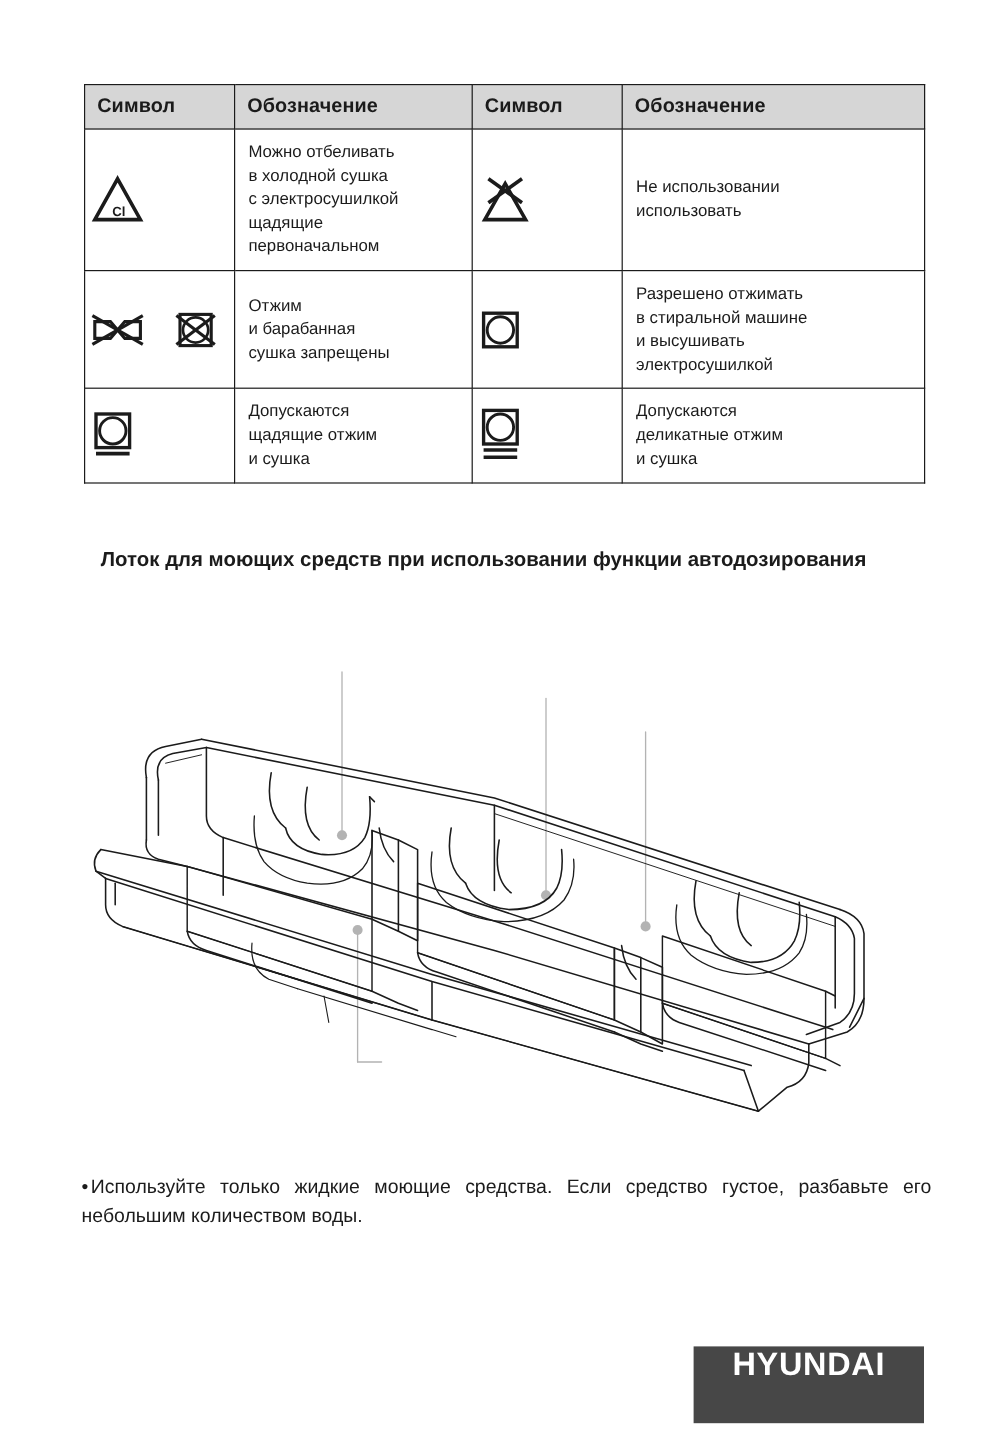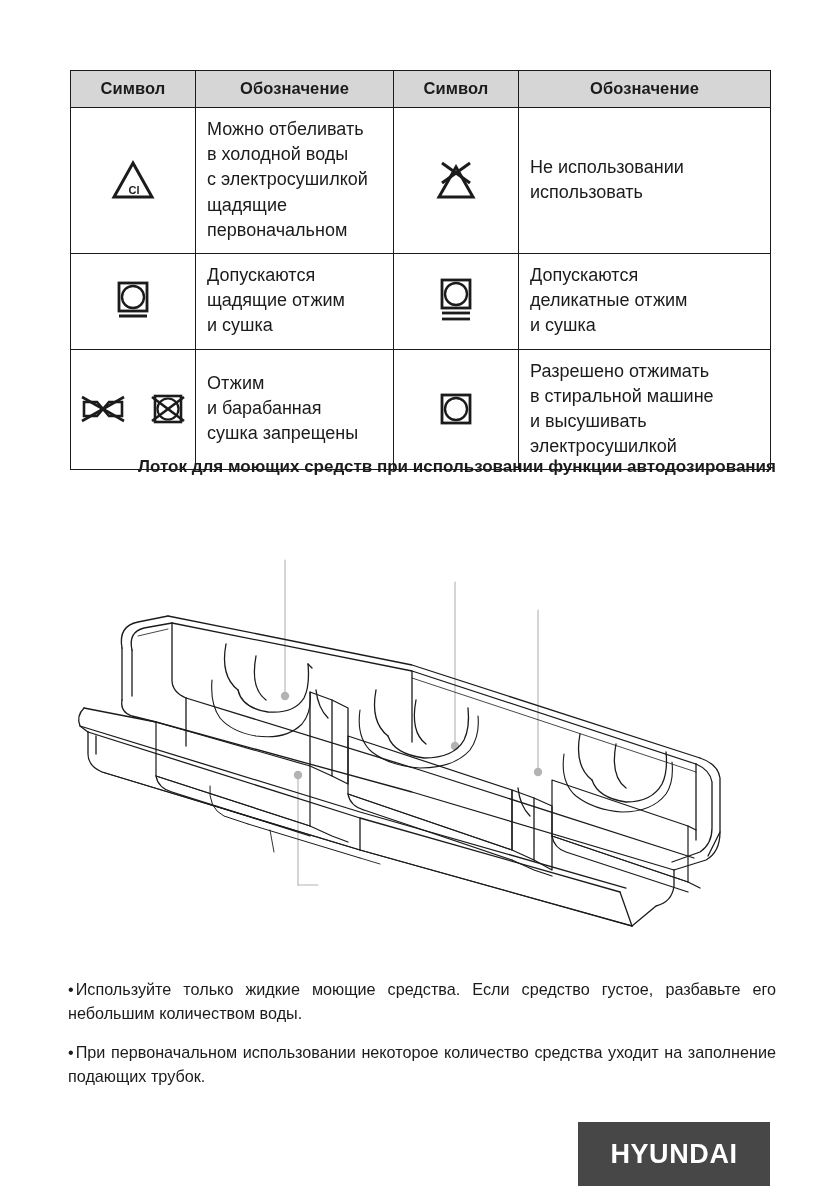--- a/index.html
+++ b/index.html
@@ -14,50 +14,49 @@
     position:absolute;left:70px;top:70px;width:700px;
     border-collapse:collapse;table-layout:fixed;
   }
   .care-table td,.care-table th{
     border:1.5px solid #1b1b1b;
     padding:0;
     vertical-align:middle;
   }
   .care-table thead th{
     background:#d6d6d6;
-    text-align:center;
+    text-align:left;
     font-size:16.5px;
     font-weight:bold;
     padding:8px 10px 9px 10px;
     vertical-align:middle;
     letter-spacing:.1px;
   }
   .col-sym{width:125px;}
   .col-desc{width:198px;}
   .col-sym2{width:125px;}
   .col-desc2{width:252px;}
 
-  td.sym-cell{text-align:center;padding:10px 4px;}
+  td.sym-cell{padding:10px 4px;}
   td.desc-cell{
     padding:9px 10px 10px 11px;
-    font-size:18px;
+    font-size:14px;
     line-height:1.40;
   }
   td.desc-cell span{display:block;white-space:nowrap;}
 
   
   .icon-wrap{display:inline-block;vertical-align:middle;line-height:0;}
   .icon-wrap + .icon-wrap{margin-left:20px;}
 
   
   .section-heading{
-    position:absolute;left:70px;top:455px;width:706px;
+    position:absolute;left:84px;top:455px;width:706px;
     font-size:17px;font-weight:bold;line-height:1.42;
     letter-spacing:0px;
-    text-align:right;
   }
 
   
   .illustration{
     position:absolute;left:60px;top:540px;width:720px;height:400px;
   }
   .illustration svg{display:block;width:720px;height:400px;}
 
   
   .bullets{
@@ -69,21 +68,21 @@
     text-align:justify;
     text-justify:inter-word;
   }
   .bullet:last-child{margin-bottom:0;}
   .bullet .b-dot{margin-right:2px;}
 
   
   .logo-box{
     position:absolute;left:578px;top:1122px;width:192px;height:64px;
     background:#474747;
-    display:flex;align-items:center;justify-content:center;
+    display:flex;align-items:flex-start;justify-content:center;
   }
   .logo-text{
     color:#fff;font-size:27px;font-weight:bold;
     letter-spacing:.6px;font-family:"Liberation Sans","DejaVu Sans",sans-serif;
   }
 </style>
 </head>
 <body>
 
 <table class="care-table">
@@ -107,37 +106,76 @@
       <td class="sym-cell">
         <span class="icon-wrap">
           <svg width="46" height="42" viewBox="0 0 46 42">
             <path d="M23 4 L42 38 L4 38 Z" fill="none" stroke="#1b1b1b" stroke-width="3" stroke-linejoin="miter"></path>
             <text x="24" y="35" font-family="Liberation Sans, sans-serif" font-size="11" font-weight="bold" fill="#1b1b1b" text-anchor="middle">Cl</text>
           </svg>
         </span>
       </td>
       <td class="desc-cell">
         <span>Можно отбеливать</span>
-        <span>в холодной воды</span>
+        <span>в холодной сушка</span>
         <span>с электросушилкой</span>
         <span>щадящие</span>
         <span>первоначальном</span>
       </td>
       <td class="sym-cell">
         <span class="icon-wrap">
           <svg width="46" height="42" viewBox="0 0 46 42">
             <path d="M23 8 L40 38 L6 38 Z" fill="none" stroke="#1b1b1b" stroke-width="3" stroke-linejoin="miter"></path>
             <line x1="9" y1="4" x2="37" y2="24" stroke="#1b1b1b" stroke-width="3"></line>
             <line x1="37" y1="4" x2="9" y2="24" stroke="#1b1b1b" stroke-width="3"></line>
           </svg>
         </span>
       </td>
       <td class="desc-cell">
         <span>Не использовании</span>
         <span>использовать</span>
+      </td>
+    </tr>
+
+    <tr>
+      <td class="sym-cell">
+        <span class="icon-wrap">
+          <svg width="46" height="32" viewBox="0 0 46 32">
+            <path d="M4 9 L17 9 L23 16 L29 9 L42 9 L42 23 L29 23 L23 16 L17 23 L4 23 Z" fill="none" stroke="#1b1b1b" stroke-width="2.6" stroke-linejoin="miter"></path>
+            <line x1="2" y1="4" x2="44" y2="28" stroke="#1b1b1b" stroke-width="2.6"></line>
+            <line x1="44" y1="4" x2="2" y2="28" stroke="#1b1b1b" stroke-width="2.6"></line>
+          </svg>
+        </span>
+        <span class="icon-wrap">
+          <svg width="36" height="32" viewBox="0 0 36 32">
+            <rect x="5" y="3" width="26" height="26" fill="none" stroke="#1b1b1b" stroke-width="2.6"></rect>
+            <circle cx="18" cy="16" r="10.5" fill="none" stroke="#1b1b1b" stroke-width="2.2"></circle>
+            <line x1="2" y1="4" x2="34" y2="28" stroke="#1b1b1b" stroke-width="2.6"></line>
+            <line x1="34" y1="4" x2="2" y2="28" stroke="#1b1b1b" stroke-width="2.6"></line>
+          </svg>
+        </span>
+      </td>
+      <td class="desc-cell">
+        <span>Отжим</span>
+        <span>и барабанная</span>
+        <span>сушка запрещены</span>
+      </td>
+      <td class="sym-cell">
+        <span class="icon-wrap">
+          <svg width="38" height="38" viewBox="0 0 38 38">
+            <rect x="5" y="5" width="28" height="28" fill="none" stroke="#1b1b1b" stroke-width="2.8"></rect>
+            <circle cx="19" cy="19" r="11" fill="none" stroke="#1b1b1b" stroke-width="2.4"></circle>
+          </svg>
+        </span>
+      </td>
+      <td class="desc-cell">
+        <span>Разрешено отжимать</span>
+        <span>в стиральной машине</span>
+        <span>и высушивать</span>
+        <span>электросушилкой</span>
       </td>
     </tr>
 
     <tr>
       <td class="sym-cell">
         <span class="icon-wrap">
           <svg width="38" height="44" viewBox="0 0 38 44">
             <rect x="5" y="4" width="28" height="28" fill="none" stroke="#1b1b1b" stroke-width="2.8"></rect>
             <circle cx="19" cy="18" r="11" fill="none" stroke="#1b1b1b" stroke-width="2.4"></circle>
             <line x1="5" y1="37" x2="33" y2="37" stroke="#1b1b1b" stroke-width="3"></line>
@@ -156,59 +194,20 @@
             <circle cx="19" cy="17" r="11" fill="none" stroke="#1b1b1b" stroke-width="2.4"></circle>
             <line x1="5" y1="36" x2="33" y2="36" stroke="#1b1b1b" stroke-width="2.8"></line>
             <line x1="5" y1="42" x2="33" y2="42" stroke="#1b1b1b" stroke-width="2.8"></line>
           </svg>
         </span>
       </td>
       <td class="desc-cell">
         <span>Допускаются</span>
         <span>деликатные отжим</span>
         <span>и сушка</span>
-      </td>
-    </tr>
-
-    <tr>
-      <td class="sym-cell">
-        <span class="icon-wrap">
-          <svg width="46" height="32" viewBox="0 0 46 32">
-            <path d="M4 9 L17 9 L23 16 L29 9 L42 9 L42 23 L29 23 L23 16 L17 23 L4 23 Z" fill="none" stroke="#1b1b1b" stroke-width="2.6" stroke-linejoin="miter"></path>
-            <line x1="2" y1="4" x2="44" y2="28" stroke="#1b1b1b" stroke-width="2.6"></line>
-            <line x1="44" y1="4" x2="2" y2="28" stroke="#1b1b1b" stroke-width="2.6"></line>
-          </svg>
-        </span>
-        <span class="icon-wrap">
-          <svg width="36" height="32" viewBox="0 0 36 32">
-            <rect x="5" y="3" width="26" height="26" fill="none" stroke="#1b1b1b" stroke-width="2.6"></rect>
-            <circle cx="18" cy="16" r="10.5" fill="none" stroke="#1b1b1b" stroke-width="2.2"></circle>
-            <line x1="2" y1="4" x2="34" y2="28" stroke="#1b1b1b" stroke-width="2.6"></line>
-            <line x1="34" y1="4" x2="2" y2="28" stroke="#1b1b1b" stroke-width="2.6"></line>
-          </svg>
-        </span>
-      </td>
-      <td class="desc-cell">
-        <span>Отжим</span>
-        <span>и барабанная</span>
-        <span>сушка запрещены</span>
-      </td>
-      <td class="sym-cell">
-        <span class="icon-wrap">
-          <svg width="38" height="38" viewBox="0 0 38 38">
-            <rect x="5" y="5" width="28" height="28" fill="none" stroke="#1b1b1b" stroke-width="2.8"></rect>
-            <circle cx="19" cy="19" r="11" fill="none" stroke="#1b1b1b" stroke-width="2.4"></circle>
-          </svg>
-        </span>
-      </td>
-      <td class="desc-cell">
-        <span>Разрешено отжимать</span>
-        <span>в стиральной машине</span>
-        <span>и высушивать</span>
-        <span>электросушилкой</span>
       </td>
     </tr>
   </tbody>
 </table>
 
 <div class="section-heading">Лоток для моющих средств при использовании функции автодозирования</div>
 
 <div class="illustration">
   <svg viewBox="0 0 720 400" xmlns="http://www.w3.org/2000/svg" fill="none" stroke="#1b1b1b" stroke-width="1.3" stroke-linecap="round" stroke-linejoin="round">
 
@@ -302,20 +301,17 @@
 
     <path d="M78 96 L108 89" stroke-width="0.8"></path>
     <path d="M352 138 L636 232" stroke-width="0.8"></path>
   </svg>
 </div>
 
 <div class="bullets">
   <p class="bullet">
     <span class="b-dot">•</span><span>Используйте только жидкие моющие средства. Если средство густое, разбавьте его небольшим количеством воды.</span>
   </p>
-  <p class="bullet">
-    <span class="b-dot">•</span><span>При первоначальном использовании некоторое количество средства уходит на заполнение подающих трубок.</span>
-  </p>
 </div>
 
 <div class="logo-box">
   <span class="logo-text">HYUNDAI</span>
 </div>
 
 </body></html>

